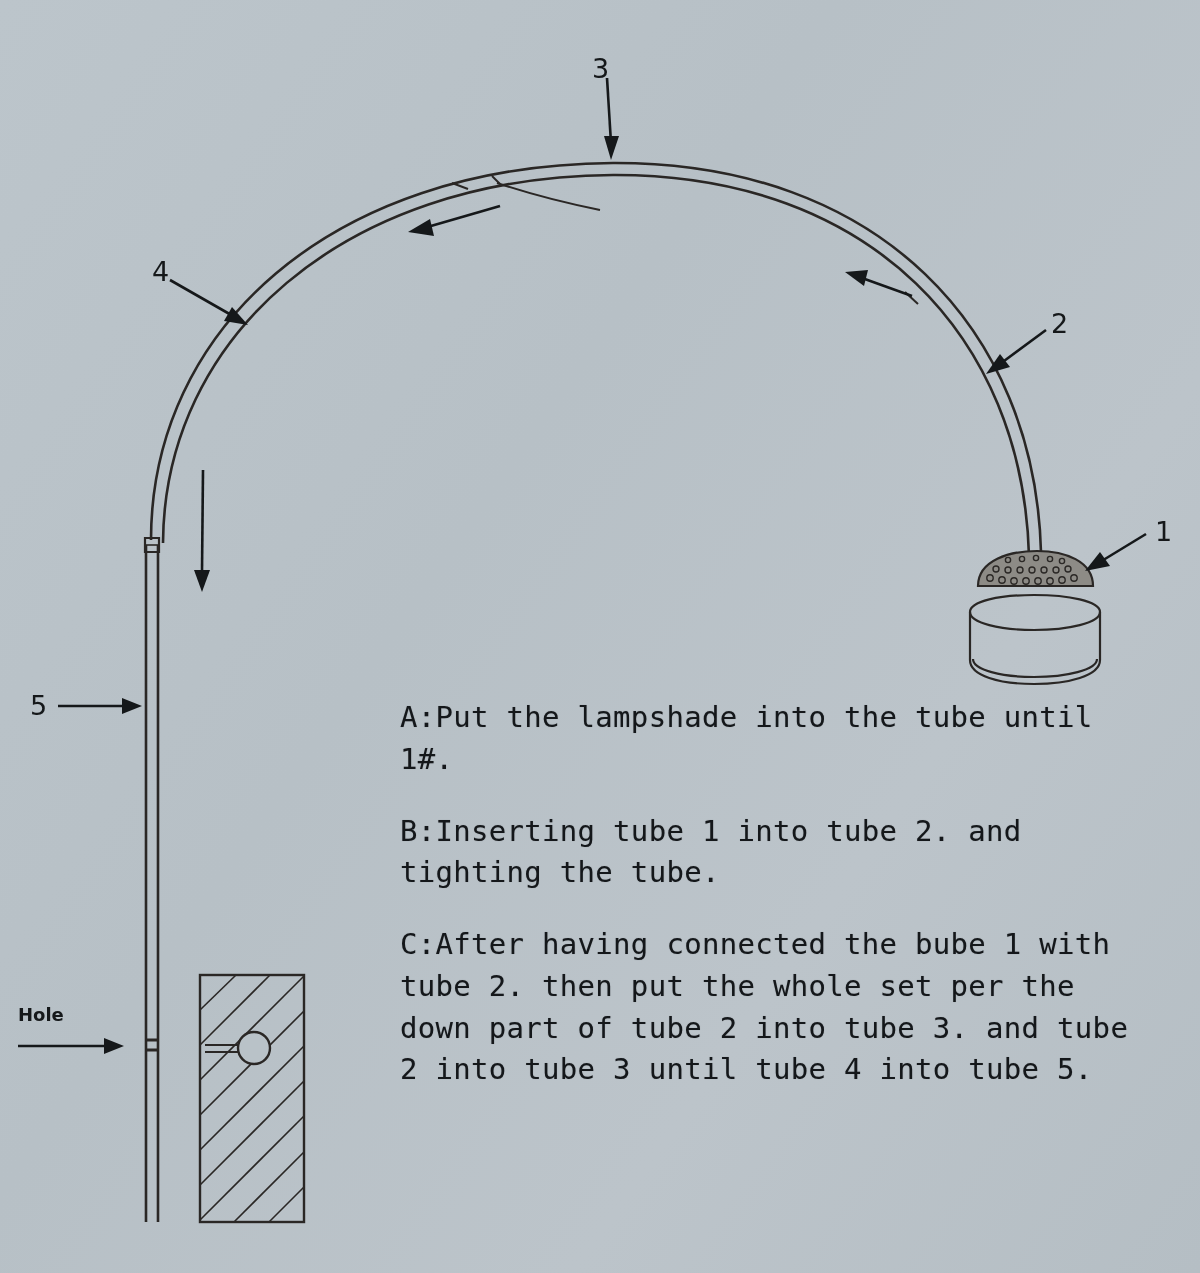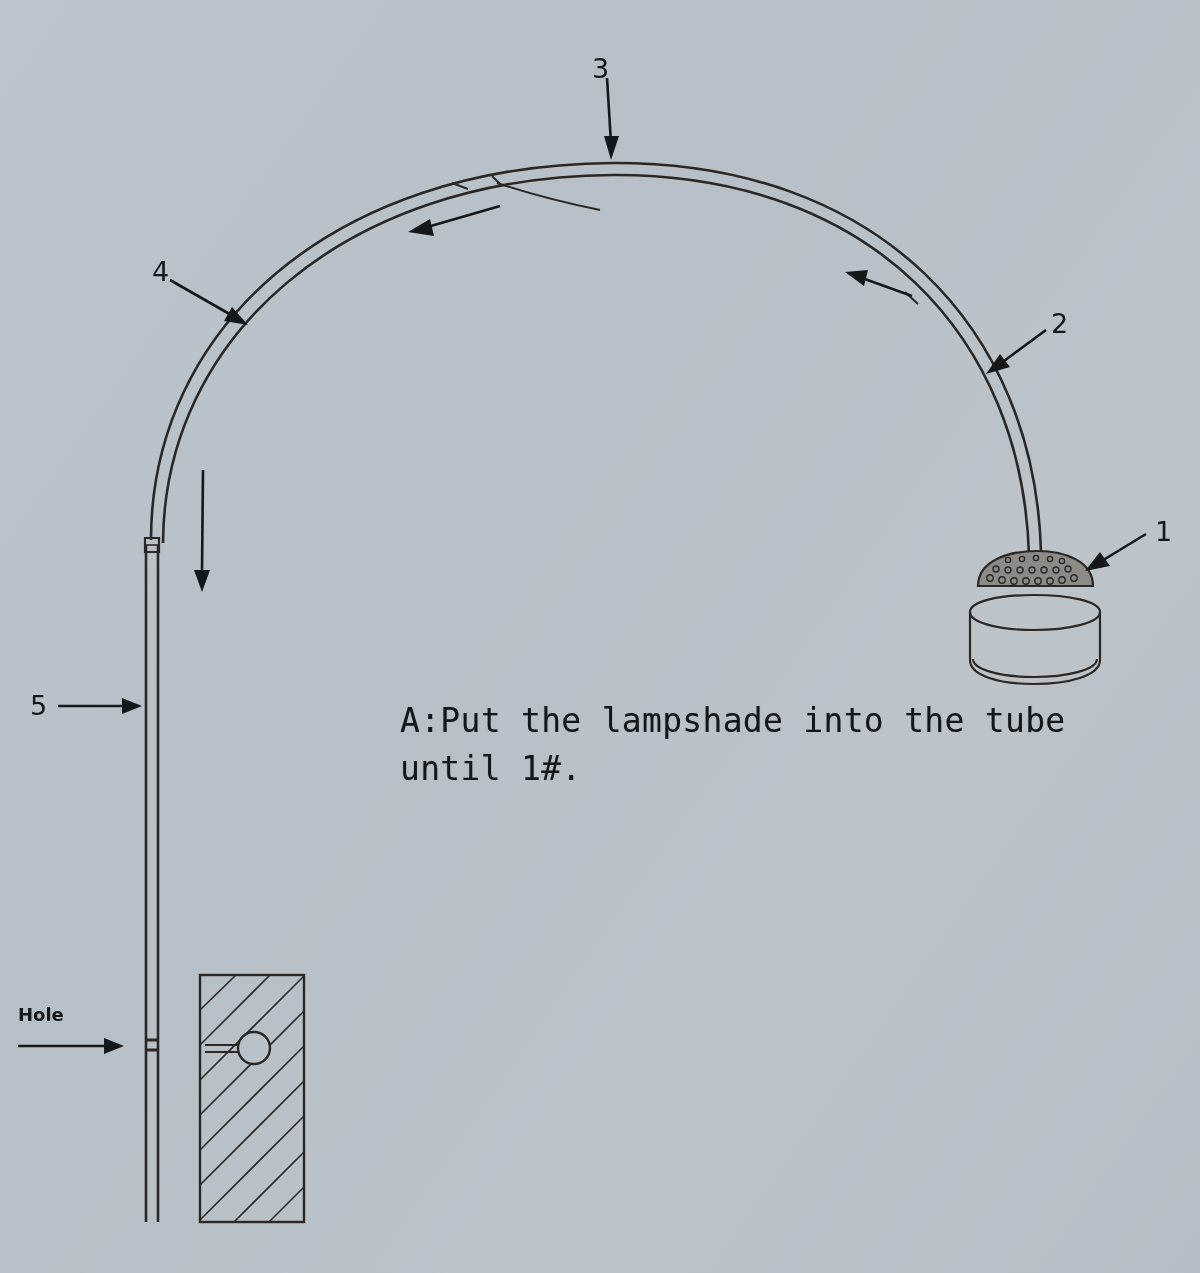--- a/index.html
+++ b/index.html
@@ -37,21 +37,21 @@
     font-weight: 600;
   }
   #instructions {
     position: absolute;
     left: 400px;
     top: 697px;
     width: 740px;
   }
   .step {
     font-family: "DejaVu Sans Mono", monospace;
-    font-size: 33px;
+    font-size: 29px;
     line-height: 1.44;
     letter-spacing: 0.3px;
     color: #14171a;
     margin-bottom: 30px;
     text-shadow: 0 0 1px rgba(20,23,26,0.25);
   }
   .step:last-child { margin-bottom: 0; }
 </style>
 </head>
 <body>
@@ -160,15 +160,17 @@
 
   <div class="callout" style="left:592px; top:55px;">3</div>
   <div class="callout" style="left:152px; top:258px;">4</div>
   <div class="callout" style="left:1051px; top:310px;">2</div>
   <div class="callout" style="left:1155px; top:518px;">1</div>
   <div class="callout" style="left:30px; top:692px;">5</div>
   <div class="callout small" style="left:18px; top:1006px;">Hole</div>
 
   <div id="instructions">
     <div class="step">A:Put the lampshade into the tube until 1#.</div>
+    <div class="step">B:Inserting tube 1 into tube 2. and tighting the tube.</div>
+    <div class="step">C:After having connected the bube 1 with tube 2. then put the whole set per the down part of tube 2 into tube 3.  and tube 2 into tube 3 until tube 4 into tube 5.</div>
   </div>
 
 </div>
 
 </body></html>

